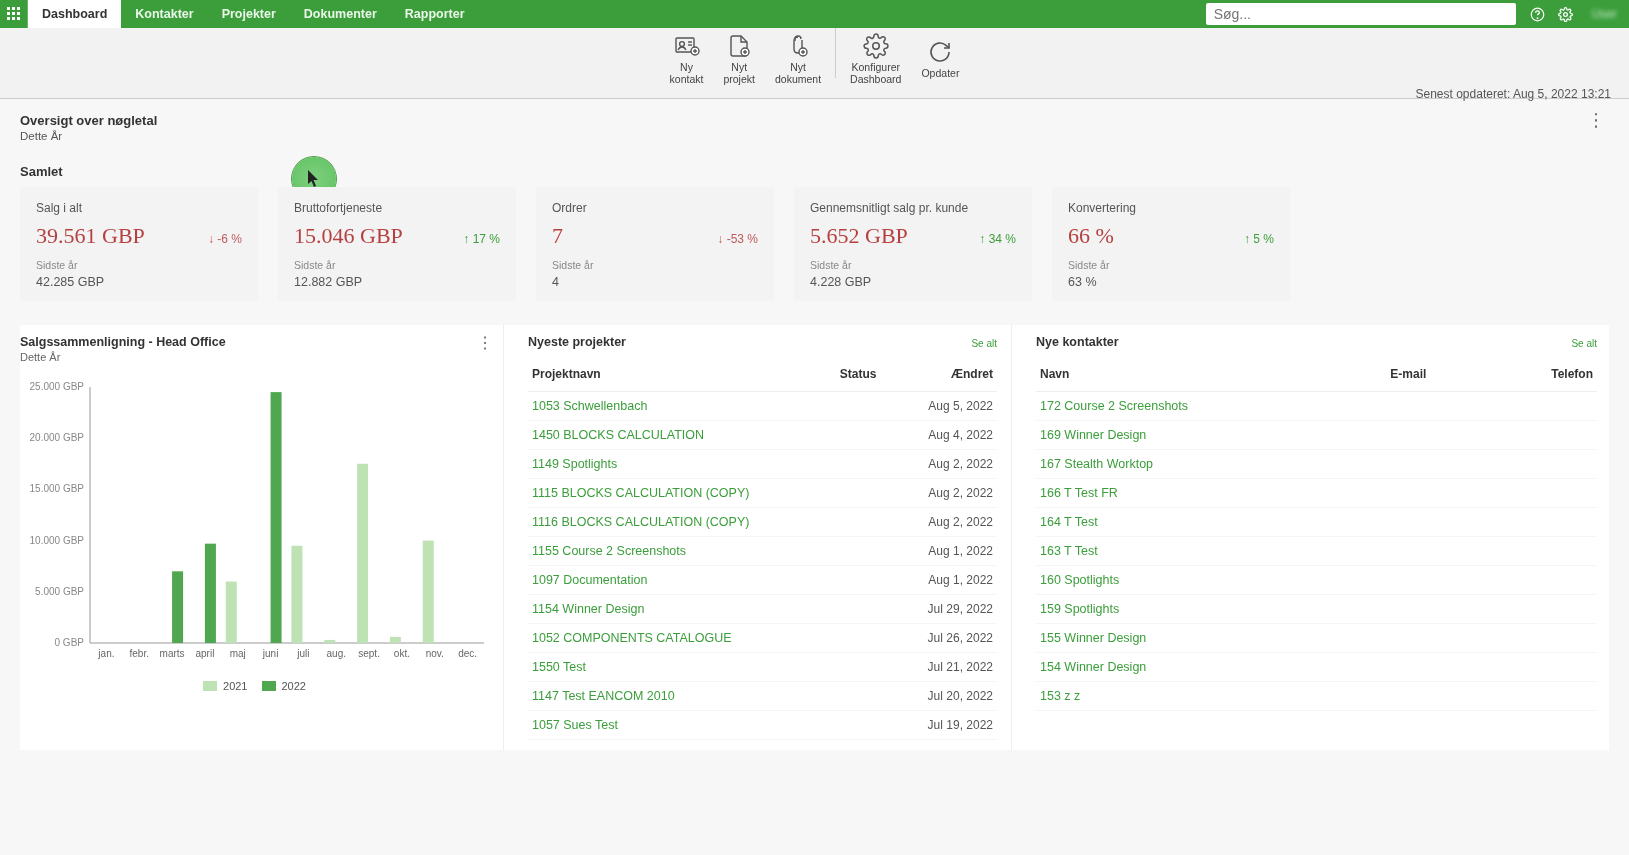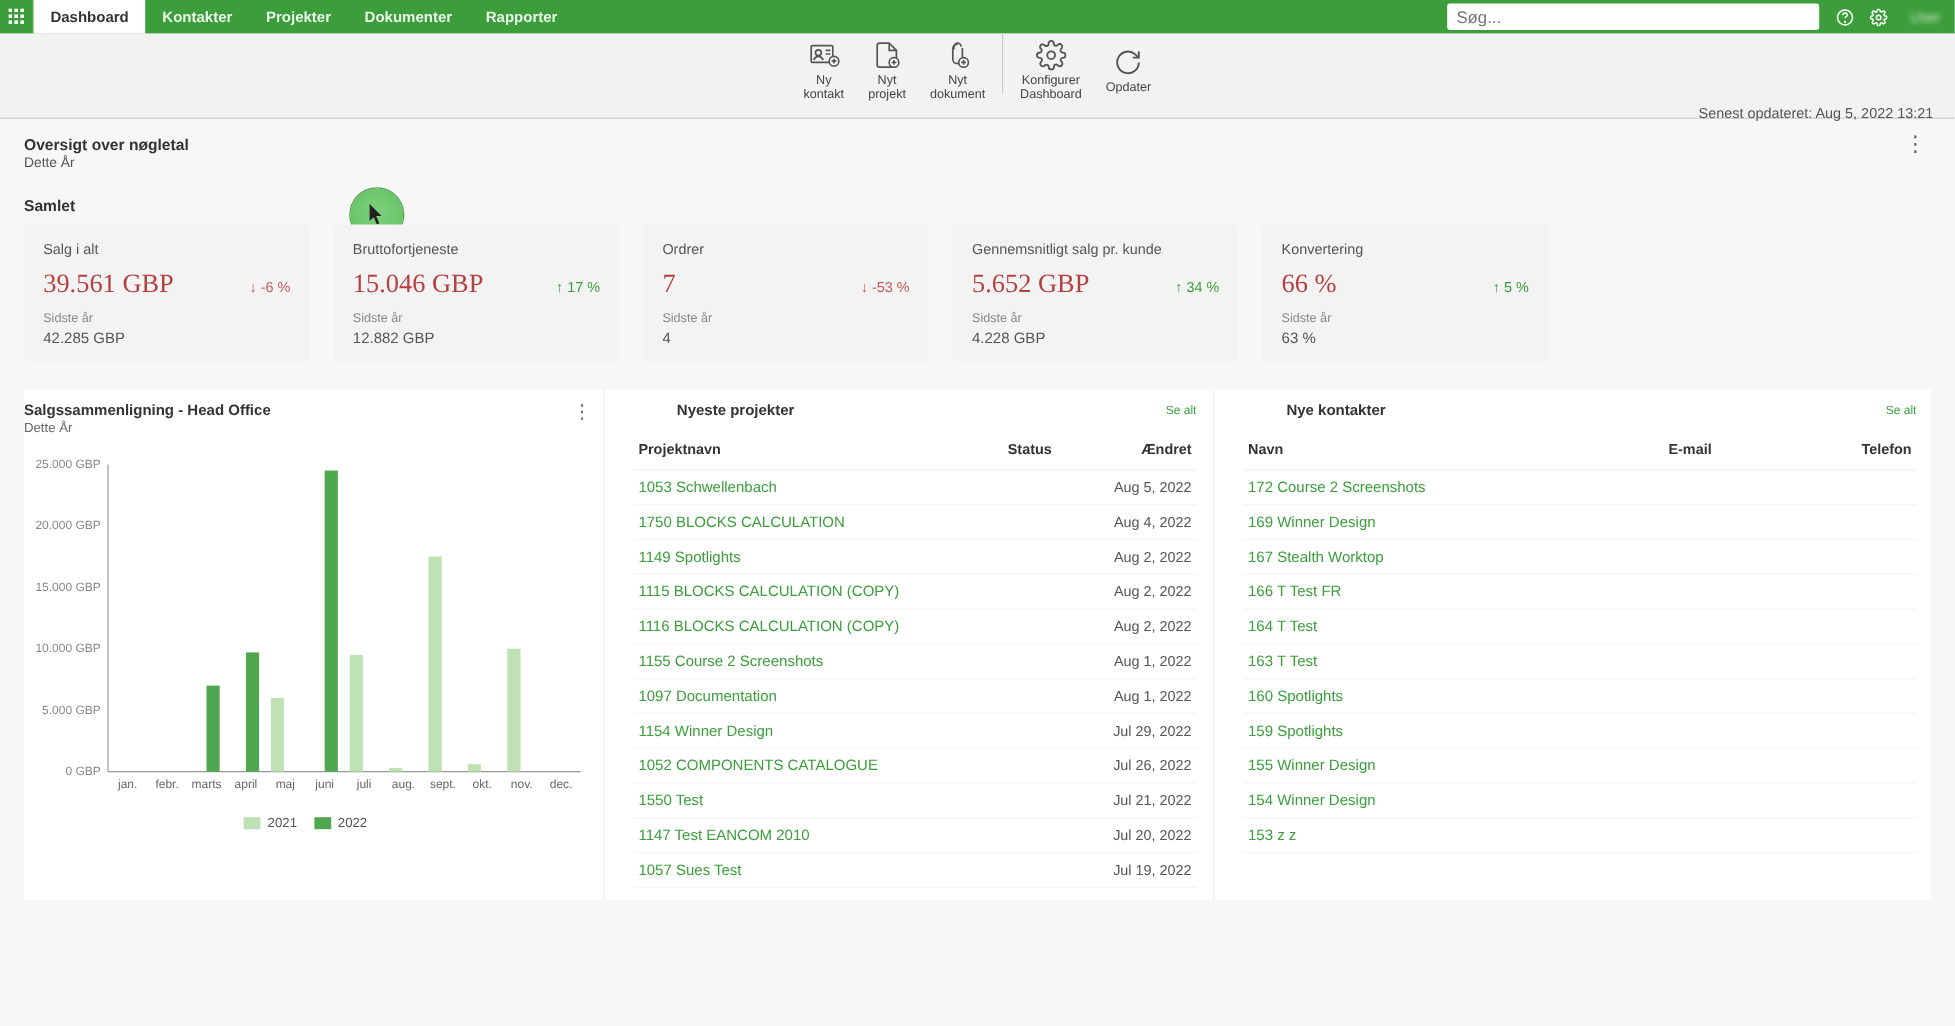--- a/index.html
+++ b/index.html
@@ -197,22 +197,21 @@
     border-right: 1px solid #eee;
   }
   .panel.contacts-panel {
     flex: 1;
     padding-left: 24px;
     padding-right: 12px;
   }
   .panel-head {
     display: flex;
     justify-content: space-between;
-    align-items: center;
-    margin-left: 36px;
+    align-items: flex-end;
   }
   .panel-title { font-size: 12.5px; font-weight: 600; color:#333; }
   .panel-sub { font-size: 11px; color: #666; margin-top:2px; }
   .see-all { font-size: 10px; color: #3b9e3b; cursor: pointer; }
 
   
   .chart-svg { margin-top: 18px; }
   .legend {
     display: flex;
     gap: 14px;
@@ -482,21 +481,21 @@
               <th>Projektnavn</th>
               <th>Status</th>
               <th class="right">Ændret</th>
             </tr>
             <tr>
               <td class="link"><a>1053 Schwellenbach</a></td>
               <td></td>
               <td class="right date">Aug 5, 2022</td>
             </tr>
             <tr>
-              <td class="link"><a>1750 BLOCKS CALCULATION</a></td>
+              <td class="link"><a>1450 BLOCKS CALCULATION</a></td>
               <td></td>
               <td class="right date">Aug 4, 2022</td>
             </tr>
             <tr>
               <td class="link"><a>1149 Spotlights</a></td>
               <td></td>
               <td class="right date">Aug 2, 2022</td>
             </tr>
             <tr>
               <td class="link"><a>1115 BLOCKS CALCULATION (COPY)</a></td>

